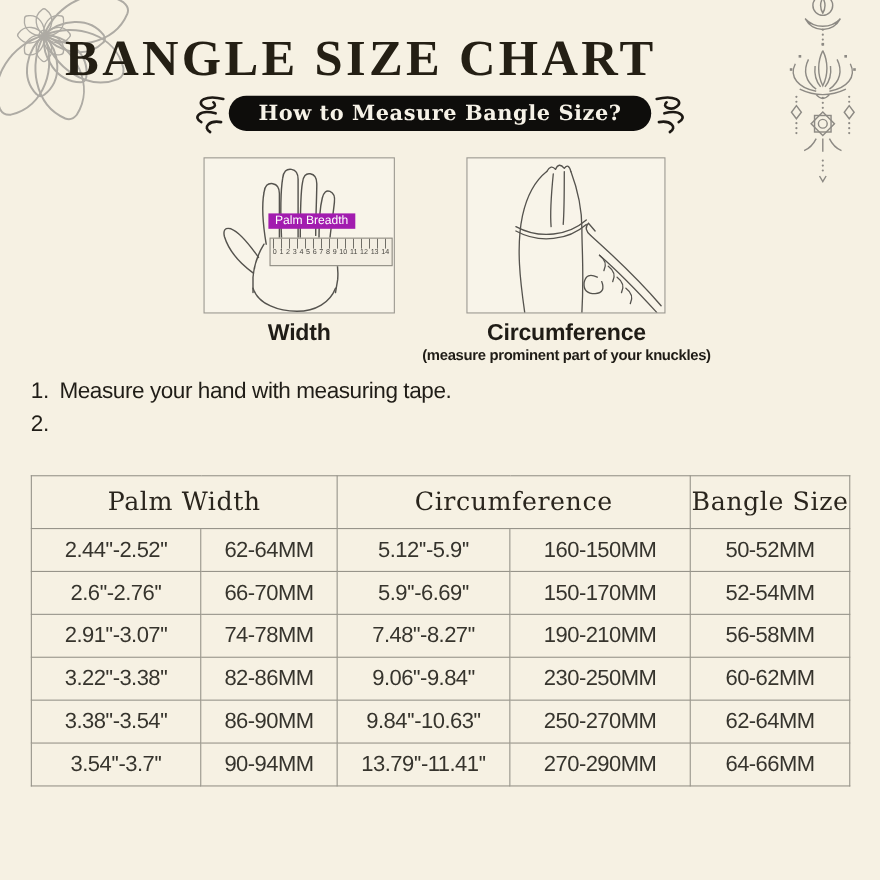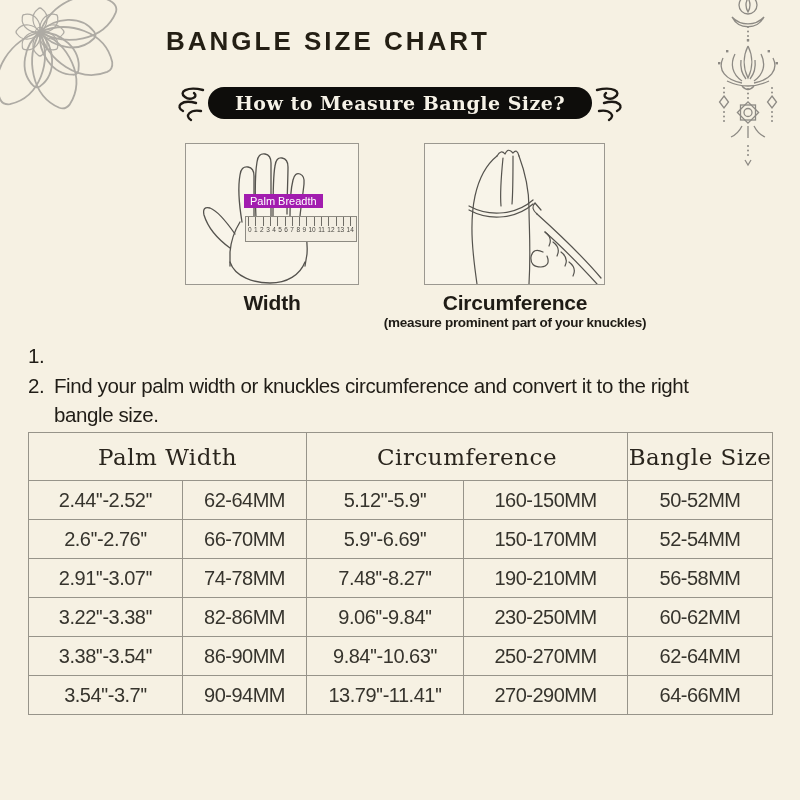--- a/index.html
+++ b/index.html
@@ -6,21 +6,21 @@
   body{width:800px;height:800px;overflow:hidden;font-family:"Liberation Sans",sans-serif;}
   .page{position:absolute;top:0;left:0;width:800px;height:800px;background:#f6f1e3;overflow:hidden;}
   .abs{position:absolute;}
 
   
   .mandala{left:-6px;top:-6px;}
   .hanging{left:698px;top:0;}
 
   
   .title{top:26px;left:0;width:656px;text-align:center;
-    font-family:Liberation Sans, sans-serif;font-weight:700;font-size:26px;
+    font-family:Liberation Serif, serif;font-weight:700;font-size:46px;
     letter-spacing:3px;color:#241f14;}
   .pill-row{top:84px;left:0;width:800px;display:flex;justify-content:center;align-items:center;}
   .pill{background:#0e0d0b;color:#f6f2e7;border-radius:18px;padding:5px 27px;
     font-family:"DejaVu Serif","Liberation Serif",serif;font-weight:700;font-size:19px;letter-spacing:0.5px;white-space:nowrap;}
 
   
   .illu-box{top:143px;height:142px;border:1px solid #9b9890;background:#f8f4e9;box-sizing:border-box;}
   .box-width{left:185px;width:174px;}
   .box-circ{left:424px;width:181px;}
   .illu-box svg{position:absolute;left:0;top:0;}
@@ -217,24 +217,24 @@
 
   <div class="abs caption cap-width">Width</div>
   <div class="abs caption cap-circ">
     <div>Circumference</div>
     <div class="subcaption">(measure prominent part of your knuckles)</div>
   </div>
 
   <div class="abs instructions">
     <div class="instr">
       <span class="num">1.</span>
+      <span class="txt">Measure your hand with measuring tape.</span>
     </div>
     <div class="instr">
       <span class="num">2.</span>
-      <span class="txt">Find your palm width or knuckles circumference and convert it to the right bangle size.</span>
     </div>
   </div>
 
   <table class="abs size-table">
     <colgroup>
       <col style="width:154px">
         <col style="width:124px">
         <col style="width:157px">
       <col style="width:164px">
         <col style="width:145px">

